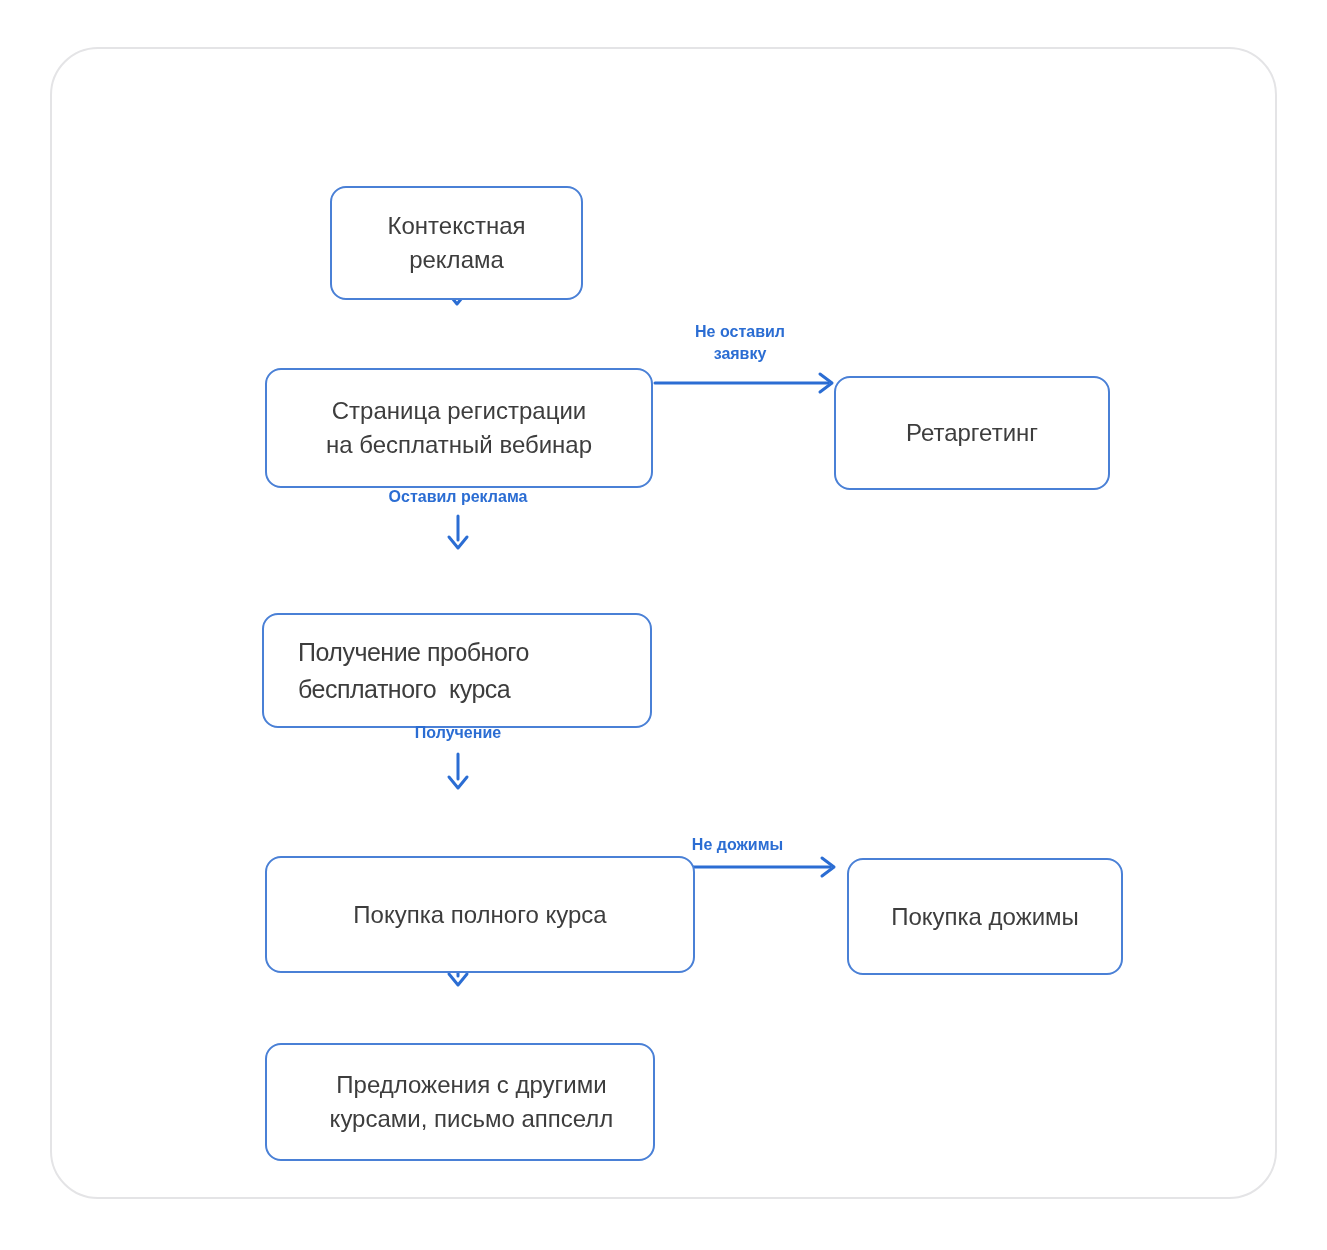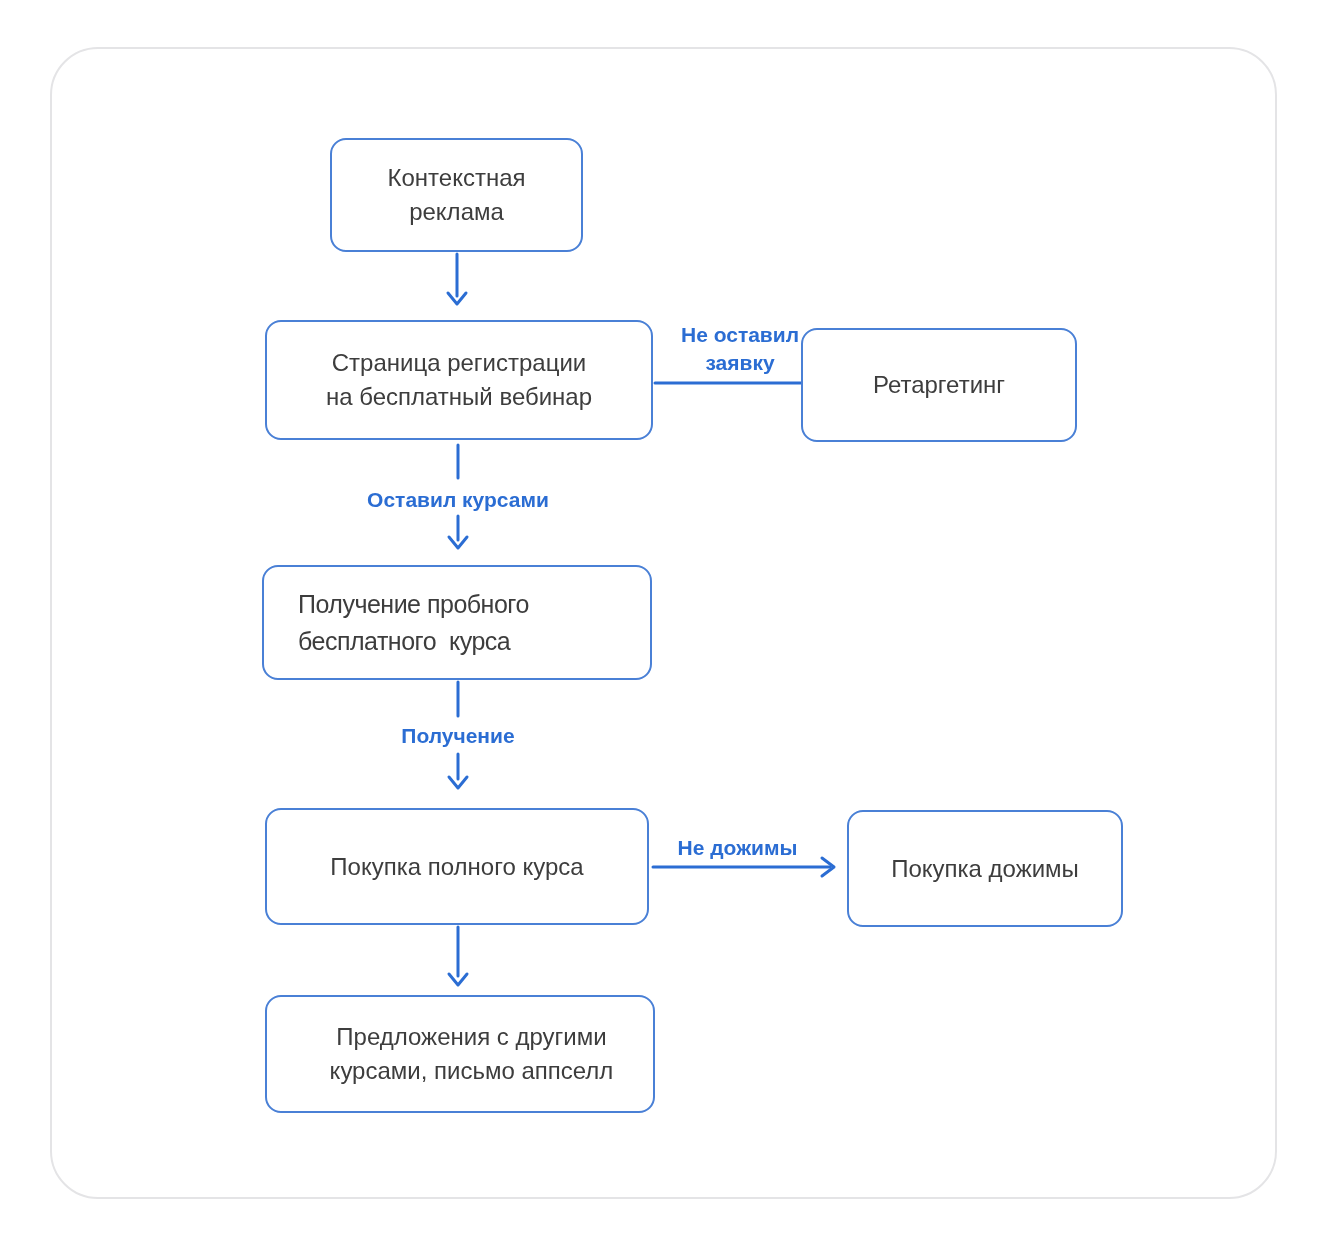--- a/index.html
+++ b/index.html
@@ -53,42 +53,43 @@
     display: flex;
     align-items: center;
     justify-content: center;
     background: #ffffff;
     border: 2px solid var(--node-border);
     border-radius: 16px;
     color: var(--node-text);
     font-size: 24px;
     line-height: 1.4;
     text-align: center;
+    margin-top: 48px;
   }
   .node .node-label { white-space: pre-line; }
 
   .node--left { justify-content: flex-start; text-align: left; padding-left: 34px; }
   .node--left .node-label { white-space: pre-wrap; font-size: 25px; line-height: 1.45; letter-spacing: -0.5px; }
 
   .edge-label {
     position: absolute;
     color: var(--arrow);
-    font-size: 21px;
+    font-size: 16px;
     font-weight: 600;
     line-height: 1.35;
     text-align: center;
     white-space: pre-line;
   }
 
   
   #n-contextual-ads   { left: 330px; top: 138px; width: 253px; height: 114px; }
   #n-registration     { left: 265px; top: 320px; width: 388px; height: 120px; }
-  #n-retargeting      { left: 801px; top: 328px; width: 276px; height: 114px; }
+  #n-retargeting      { left: 834px; top: 328px; width: 276px; height: 114px; }
   #n-trial-course     { left: 262px; top: 565px; width: 390px; height: 115px; }
-  #n-purchase         { left: 265px; top: 808px; width: 384px; height: 117px; }
+  #n-purchase         { left: 265px; top: 808px; width: 430px; height: 117px; }
   #n-followup         { left: 847px; top: 810px; width: 276px; height: 117px; }
   #n-upsell           { left: 265px; top: 995px; width: 390px; height: 118px; padding-left: 23px; }
 
   
   #l-no-request   { left: 655px; top: 321px; width: 170px; }
   #l-left-request { left: 358px; top: 486px; width: 200px; }
   #l-watched      { left: 358px; top: 722px; width: 200px; }
   #l-not-bought   { left: 655px; top: 834px; width: 165px; }
 </style>
 </head>
@@ -161,19 +162,19 @@
   </div>
 
   <div class="node" id="n-upsell">
     <span class="node-label">Предложения с другими
 курсами, письмо аппселл</span>
   </div>
 
   <div class="edge-label" id="l-no-request">Не оставил
 заявку</div>
 
-  <div class="edge-label" id="l-left-request">Оставил курсами</div>
+  <div class="edge-label" id="l-left-request">Оставил реклама</div>
 
   <div class="edge-label" id="l-watched">Получение</div>
 
   <div class="edge-label" id="l-not-bought">Не дожимы</div>
 
 </div>
 
 </body></html>

